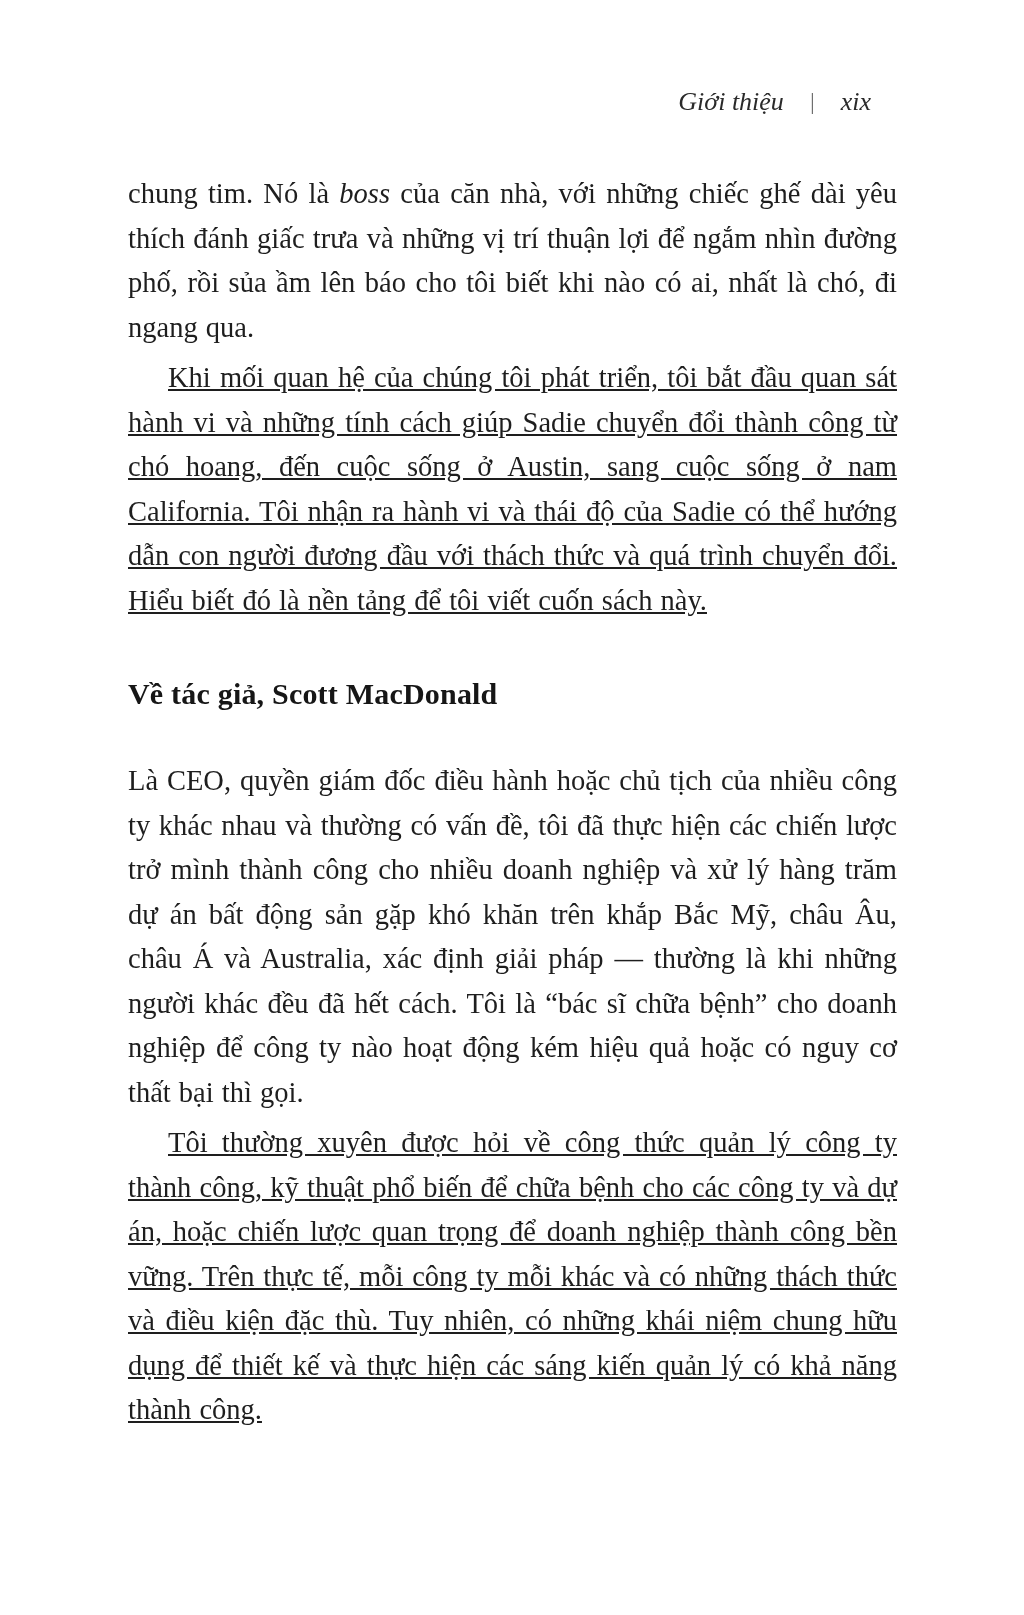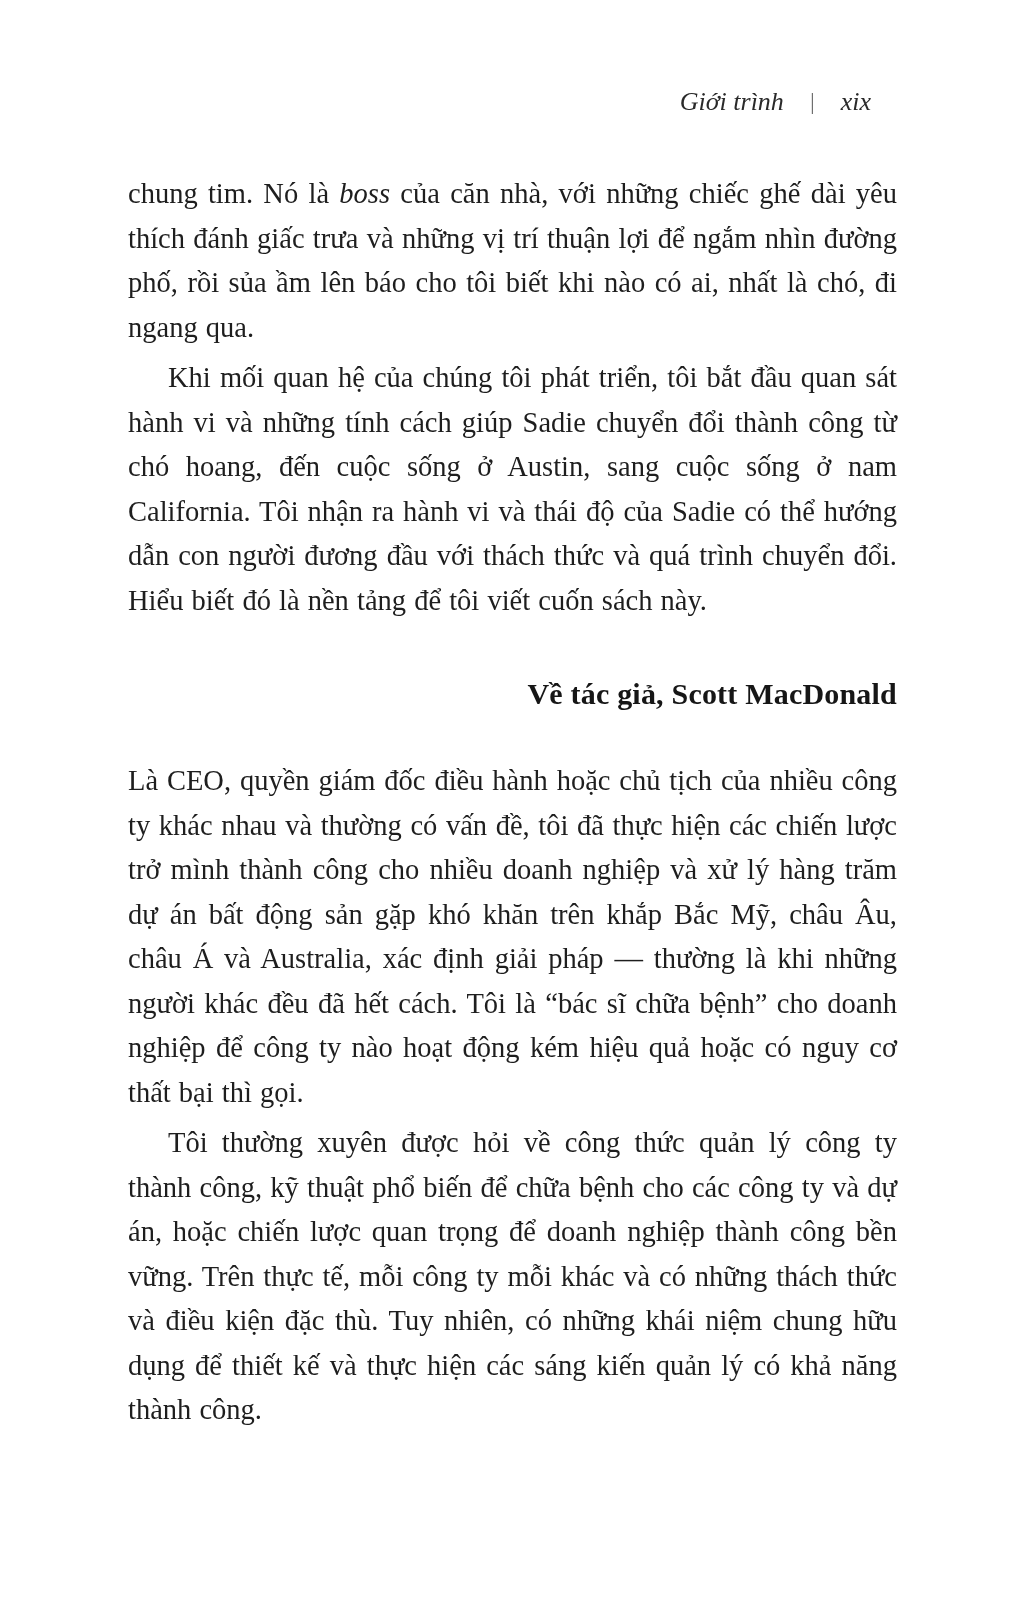--- a/index.html
+++ b/index.html
@@ -39,41 +39,42 @@
   }
   .body-par {
     font-size: 28.5px;
     line-height: 44.5px;
     text-align: justify;
     margin: 0 0 6px 0;
     word-spacing: 1px;
   }
   .body-par.indent {
     text-indent: 40px;
+    text-decoration: underline;
   }
   .body-par em {
     font-style: italic;
     margin-top: 8px;
   }
   .section-heading {
     font-size: 30px;
     font-weight: bold;
-    text-align: right;
+    text-align: left;
     margin: 54px 0 48px 0;
     color: #161616;
     letter-spacing: 0.2px;
   }
 </style>
 </head>
 <body>
 
 <div class="page">
 
   <div class="running-header">
-    <span>Giới trình</span><span class="sep">|</span><span>xix</span>
+    <span>Giới thiệu</span><span class="sep">|</span><span>xix</span>
   </div>
 
   <p class="body-par"><span>chung tim. Nó là </span><em>boss</em><span> của căn nhà, với những chiếc ghế dài yêu thích đánh giấc trưa và những vị trí thuận lợi để ngắm nhìn đường phố, rồi sủa ầm lên báo cho tôi biết khi nào có ai, nhất là chó, đi ngang qua.</span></p>
 
   <p class="body-par indent">Khi mối quan hệ của chúng tôi phát triển, tôi bắt đầu quan sát hành vi và những tính cách giúp Sadie chuyển đổi thành công từ chó hoang, đến cuộc sống ở Austin, sang cuộc sống ở nam California. Tôi nhận ra hành vi và thái độ của Sadie có thể hướng dẫn con người đương đầu với thách thức và quá trình chuyển đổi. Hiểu biết đó là nền tảng để tôi viết cuốn sách này.</p>
 
   <h2 class="section-heading">Về tác giả, Scott MacDonald</h2>
 
   <p class="body-par">Là CEO, quyền giám đốc điều hành hoặc chủ tịch của nhiều công ty khác nhau và thường có vấn đề, tôi đã thực hiện các chiến lược trở mình thành công cho nhiều doanh nghiệp và xử lý hàng trăm dự án bất động sản gặp khó khăn trên khắp Bắc Mỹ, châu Âu, châu Á và Australia, xác định giải pháp — thường là khi những người khác đều đã hết cách. Tôi là “bác sĩ chữa bệnh” cho doanh nghiệp để công ty nào hoạt động kém hiệu quả hoặc có nguy cơ thất bại thì gọi.</p>
 

